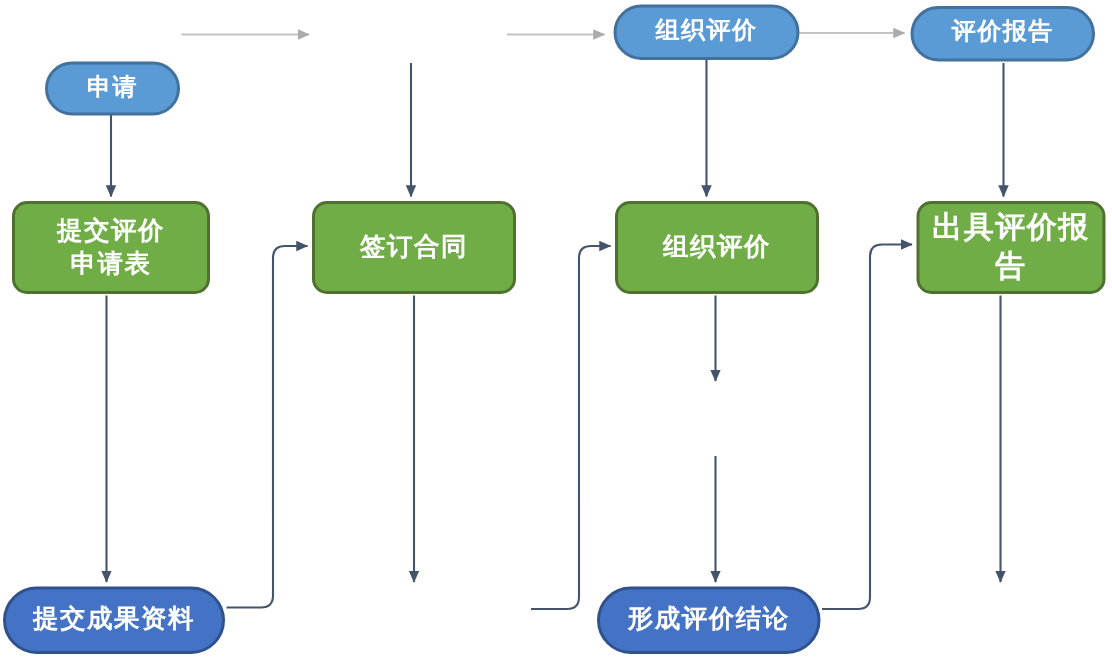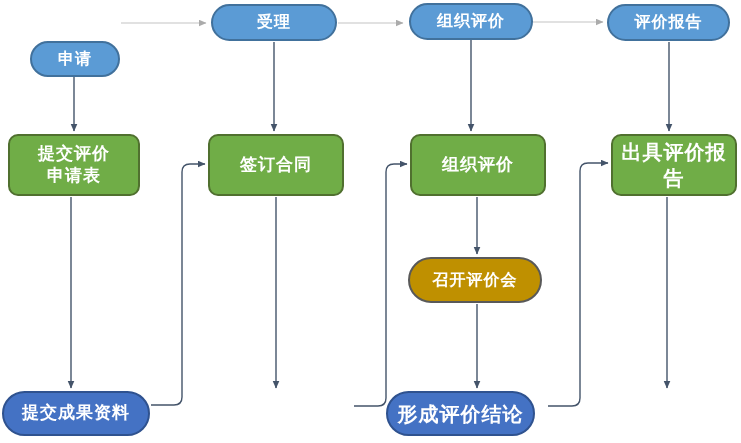--- a/index.html
+++ b/index.html
@@ -50,47 +50,41 @@
     <path d="M667,197 V388" stroke="#44546A" stroke-width="1.4" fill="none" marker-end="url(#arrDark)"></path>
 
     <path d="M151,405 H174 Q182,405 182,397 V172 Q182,164 190,164 H205" stroke="#44546A" stroke-width="1.4" fill="none" marker-end="url(#arrDark)"></path>
     <path d="M354,406 H378 Q386,406 386,398 V172 Q386,164 394,164 H407" stroke="#44546A" stroke-width="1.4" fill="none" marker-end="url(#arrDark)"></path>
     <path d="M548,406 H572 Q580,406 580,398 V171 Q580,163 588,163 H608" stroke="#44546A" stroke-width="1.4" fill="none" marker-end="url(#arrDark)"></path>
   </svg>
 
   <div class="node pill-light" style="left:30px;top:5px;width:90px;height:36px;margin-top:36px;">
     <span>申请</span>
   </div>
-  <div class="node pill-light" style="left:211px;top:4px;width:126px;height:37px;">
-    <span>受理</span>
-  </div>
   <div class="node pill-light" style="left:409px;top:3px;width:124px;height:37px;text-align:center;">
     <span>组织评价</span>
   </div>
   <div class="node pill-light" style="left:607px;top:4px;width:123px;height:37px;">
     <span>评价报告</span>
   </div>
 
   <div class="node rect-green" style="left:8px;top:134px;width:132px;height:62px;">
     <span class="wrap-inner">提交评价申请表</span>
   </div>
   <div class="node rect-green" style="left:208px;top:134px;width:136px;height:62px;">
     <span>签订合同</span>
   </div>
   <div class="node rect-green" style="left:410px;top:134px;width:136px;height:62px;">
     <span>组织评价</span>
   </div>
   <div class="node rect-green" style="left:611px;top:134px;width:126px;height:62px;font-size:20px;">
     <span>出具评价报告</span>
   </div>
 
-  <div class="node pill-gold" style="left:408px;top:257px;width:134px;height:46px;">
-    <span>召开评价会</span>
-  </div>
 
   <div class="node pill-dark" style="left:2px;top:391px;width:148px;height:45px;">
     <span>提交成果资料</span>
   </div>
-  <div class="node pill-dark" style="left:386px;top:391px;width:149px;height:45px;font-size:20px;font-family:Liberation Serif, serif;">
+  <div class="node pill-dark" style="left:398px;top:391px;width:149px;height:45px;font-size:17px;font-family:Liberation Serif, serif;">
     <span>形成评价结论</span>
   </div>
 
 </div>
 
 </body></html>

